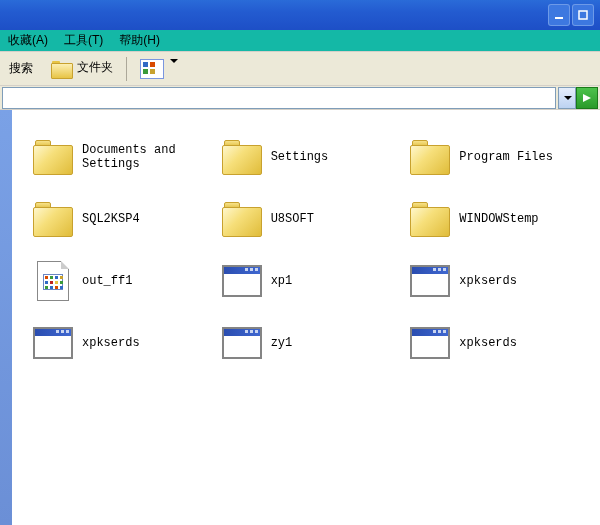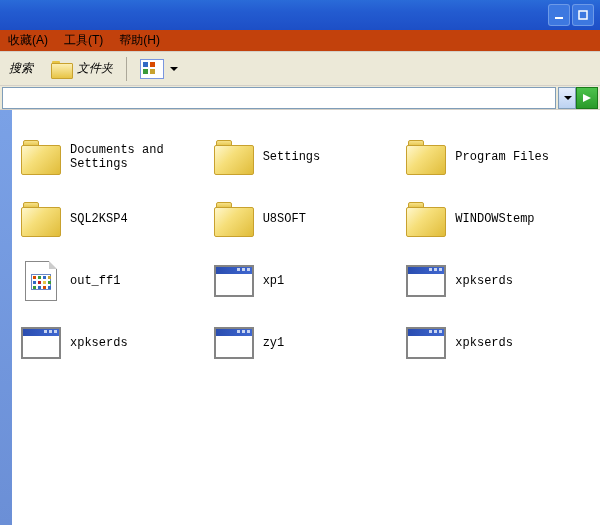--- a/index.html
+++ b/index.html
@@ -29,21 +29,21 @@
     border: 1px solid #ffffff40;
     border-radius: 3px;
     display: flex;
     align-items: center;
     justify-content: center;
     cursor: pointer;
   }
   .winbtn svg { display: block; }
   
   .menubar {
-    background: #c2410c;
+    background: #14b8a6;
     height: 22px;
     display: flex;
     align-items: center;
     padding-left: 2px;
     gap: 4px;
     border-bottom: 1px solid #d4d0c8;
   }
   .menuitem {
     padding: 2px 6px;
     cursor: pointer;
@@ -53,27 +53,25 @@
     background: #ece9d8;
     height: 34px;
     display: flex;
     align-items: center;
     padding-left: 2px;
     gap: 4px;
     border-bottom: 1px solid #d4d0c8;
   }
   .tbtn {
     display: flex;
-    align-items: center;
     gap: 4px;
     padding: 2px 6px;
     cursor: pointer;
     border: 1px solid transparent;
     border-radius: 3px;
-    font-style: italic;
   }
   .tsep {
     width: 1px;
     height: 24px;
     background: #aca899;
     margin: 0 2px;
   }
   .folder-mini {
     width: 22px; height: 20px;
     position: relative;
@@ -156,21 +154,21 @@
     height: calc(525px - 30px - 22px - 34px - 24px);
     background: #fff;
   }
   .sidepanel {
     width: 12px;
     background: linear-gradient(to bottom,#7aa1e6,#6b8fd6);
   }
   .filearea {
     flex: 1;
     background: #fff;
-    padding: 18px 6px 6px 8px;
+    padding: 18px 6px 6px 20px;
     display: grid;
     grid-template-columns: repeat(3, 1fr);
     grid-auto-rows: 58px;
     gap: 4px 4px;
     align-content: start;
   }
   .item {
     display: flex;
     align-items: center;
     gap: 8px;

